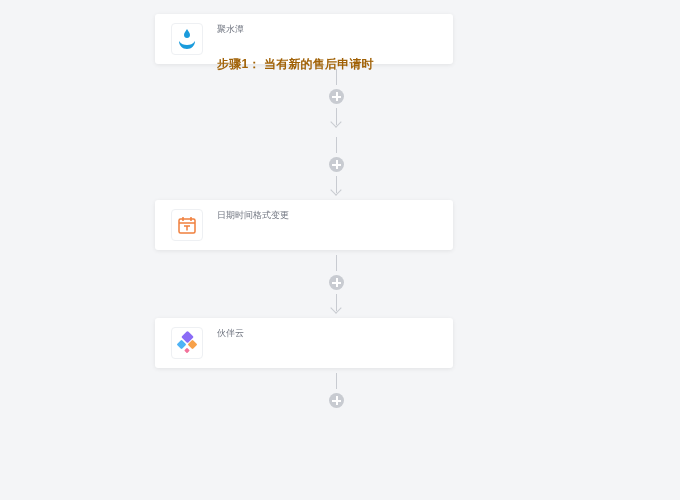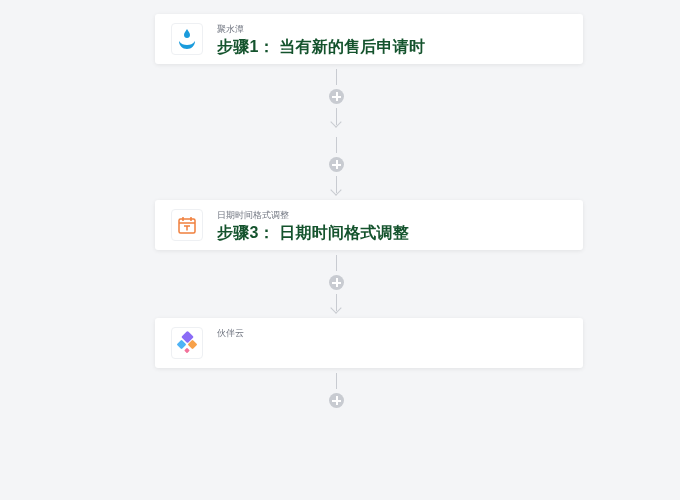--- a/index.html
+++ b/index.html
@@ -15,21 +15,21 @@
       overflow: hidden;
     }
     .flow {
       position: absolute;
       left: 155px;
       top: 14px;
       width: 363px;
     }
     .card {
       position: relative;
-      width: 428px;
+      width: 298px;
       height: 50px;
       background: #ffffff;
       border-radius: 3px;
       box-shadow: 0 1px 4px rgba(0,0,0,0.08);
       box-sizing: border-box;
       cursor: pointer;
     }
     .card .icon-box {
       position: absolute;
       left: 16px;
@@ -49,24 +49,24 @@
       left: 62px;
       top: 10px;
       font-size: 9px;
       color: #707580;
       line-height: 11px;
       white-space: nowrap;
     }
     .card .step-title {
       position: absolute;
       left: 62px;
-      top: 25px;
-      font-size: 16px;
+      top: 43px;
+      font-size: 12px;
       font-weight: bold;
-      color: #14532d;
+      color: #a16207;
       line-height: 15px;
       white-space: nowrap;
       letter-spacing: 0.2px;
     }
     .connector {
       position: relative;
       width: 363px;
       height: 68px;
     }
     .connector .line-top {
@@ -166,22 +166,21 @@
     <div class="icon-box">
       <svg width="20" height="20" viewBox="0 0 20 20">
         <rect x="2" y="4" width="16" height="14" rx="1.5" fill="none" stroke="#f07f3c" stroke-width="1.5"></rect>
         <line x1="2" y1="8" x2="18" y2="8" stroke="#f07f3c" stroke-width="1.5"></line>
         <line x1="6" y1="2" x2="6" y2="6" stroke="#f07f3c" stroke-width="1.5"></line>
         <line x1="14" y1="2" x2="14" y2="6" stroke="#f07f3c" stroke-width="1.5"></line>
         <line x1="7" y1="11" x2="13" y2="11" stroke="#f07f3c" stroke-width="1.5"></line>
         <line x1="10" y1="11" x2="10" y2="15.5" stroke="#f07f3c" stroke-width="1.5"></line>
       </svg>
     </div>
-    <div class="app-name">日期时间格式调整</div>
-    <div class="step-title">步骤3： 日期时间格式调整</div>
+    <div class="app-name">日期时间格式变更</div>
   </div>
 
   <div class="connector">
     <div class="line-top"></div>
     <div class="plus"></div>
     <div class="line-bottom"></div>
     <div class="arrow-head"></div>
   </div>
 
   <div class="card">

